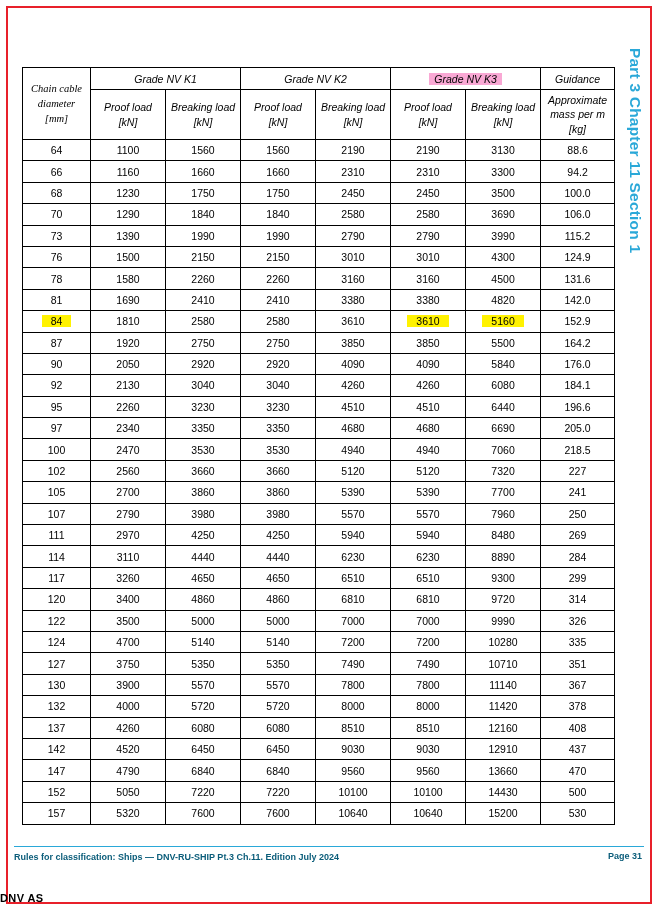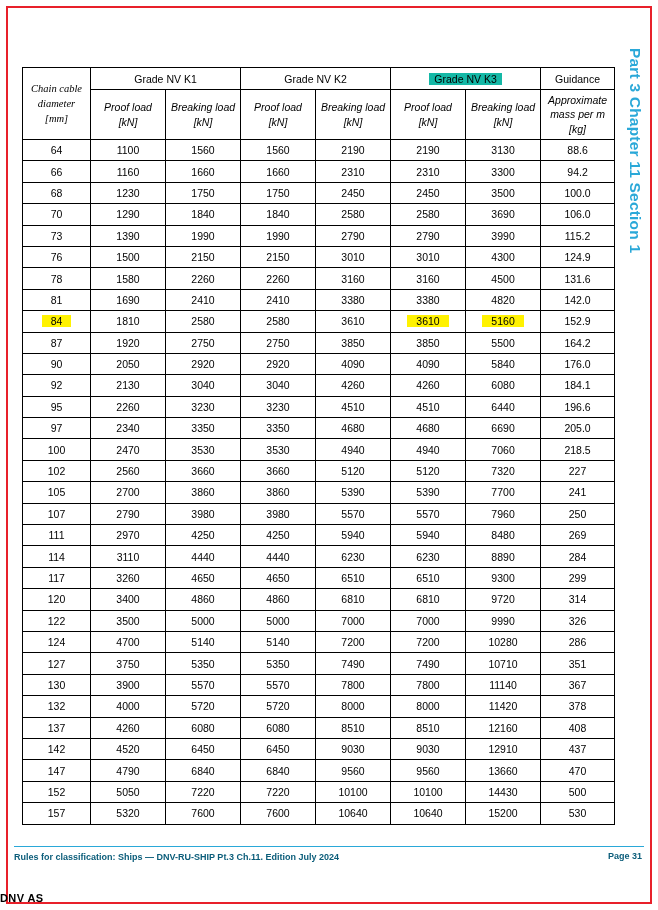--- a/index.html
+++ b/index.html
@@ -51,20 +51,21 @@
   }
   table.chain td, table.chain th {
     border: 1px solid #000;
     font-size: 10.5px;
     text-align: center;
     vertical-align: middle;
     padding: 0;
     font-weight: normal;
   }
   .grp-head {
+    font-style: italic;
     font-size: 11px;
     height: 21px;
   }
   .sub-head {
     font-style: italic;
     font-size: 10.5px;
     height: 49px;
     line-height: 1.35;
     padding: 2px 2px;
   }
@@ -76,21 +77,21 @@
     font-family: Liberation Serif, serif;
   }
   .data-row td {
     height: 20.4px;
   }
   .thick-bottom td {
     border-bottom-width: 2px;
   }
   .hl-head {
     display: inline-block;
-    background: #14b8a6;
+    background: #f9a8d4;
     padding: 0 5px;
   }
   .hl-cell-inner {
     display: inline-block;
     background: #fff200;
     padding: 0 9px;
   }
   .footer {
     position: absolute;
     left: 14px;
@@ -421,21 +422,21 @@
           <td>326</td>
         </tr>
         <tr class="data-row">
           <td>124</td>
           <td>4700</td>
           <td>5140</td>
           <td>5140</td>
           <td>7200</td>
           <td>7200</td>
           <td>10280</td>
-          <td>286</td>
+          <td>335</td>
         </tr>
         <tr class="data-row">
           <td>127</td>
           <td>3750</td>
           <td>5350</td>
           <td>5350</td>
           <td>7490</td>
           <td>7490</td>
           <td>10710</td>
           <td>351</td>

